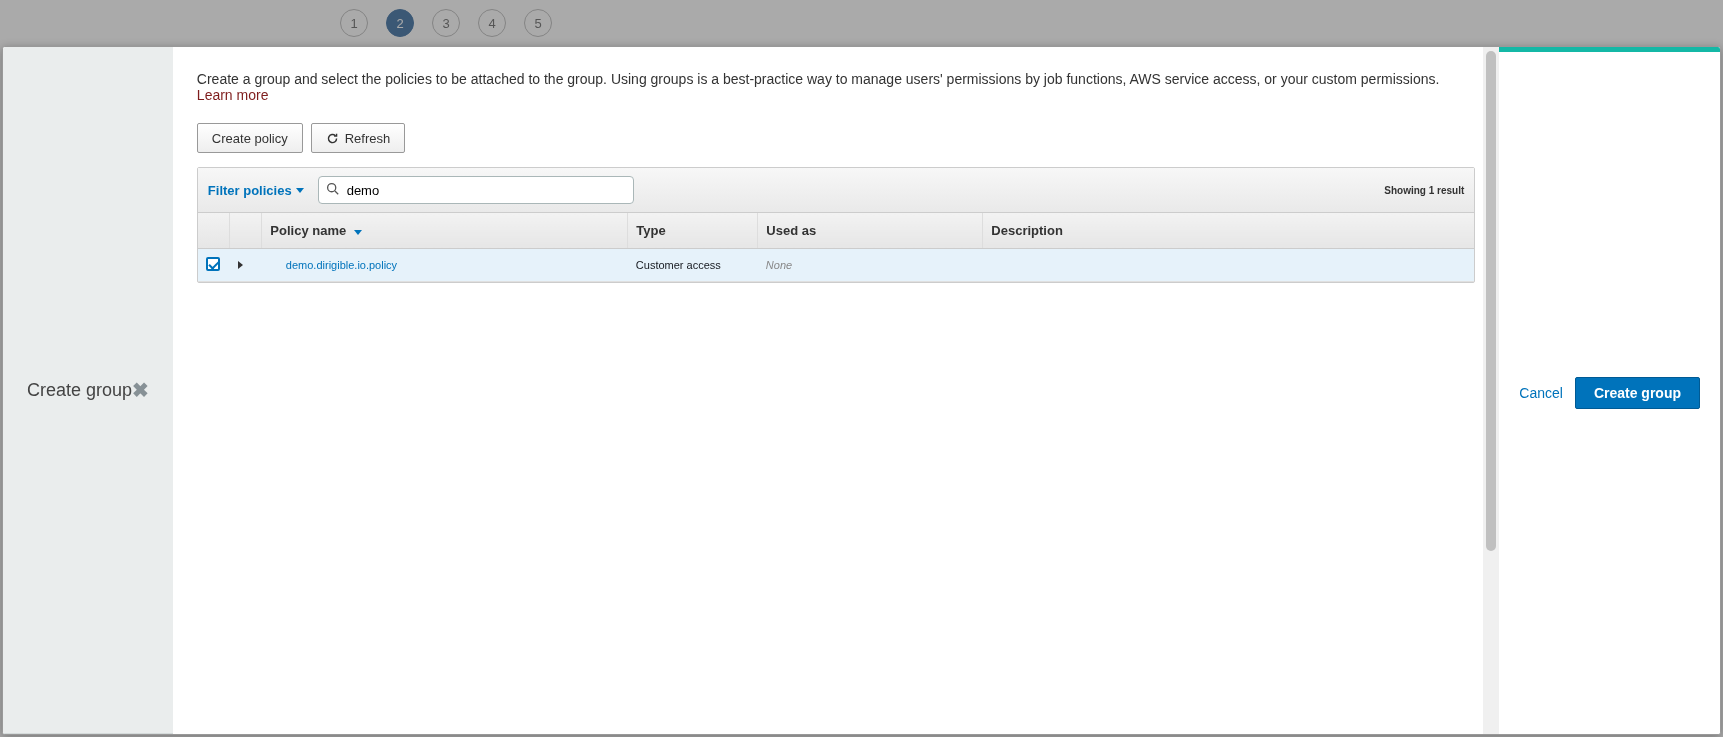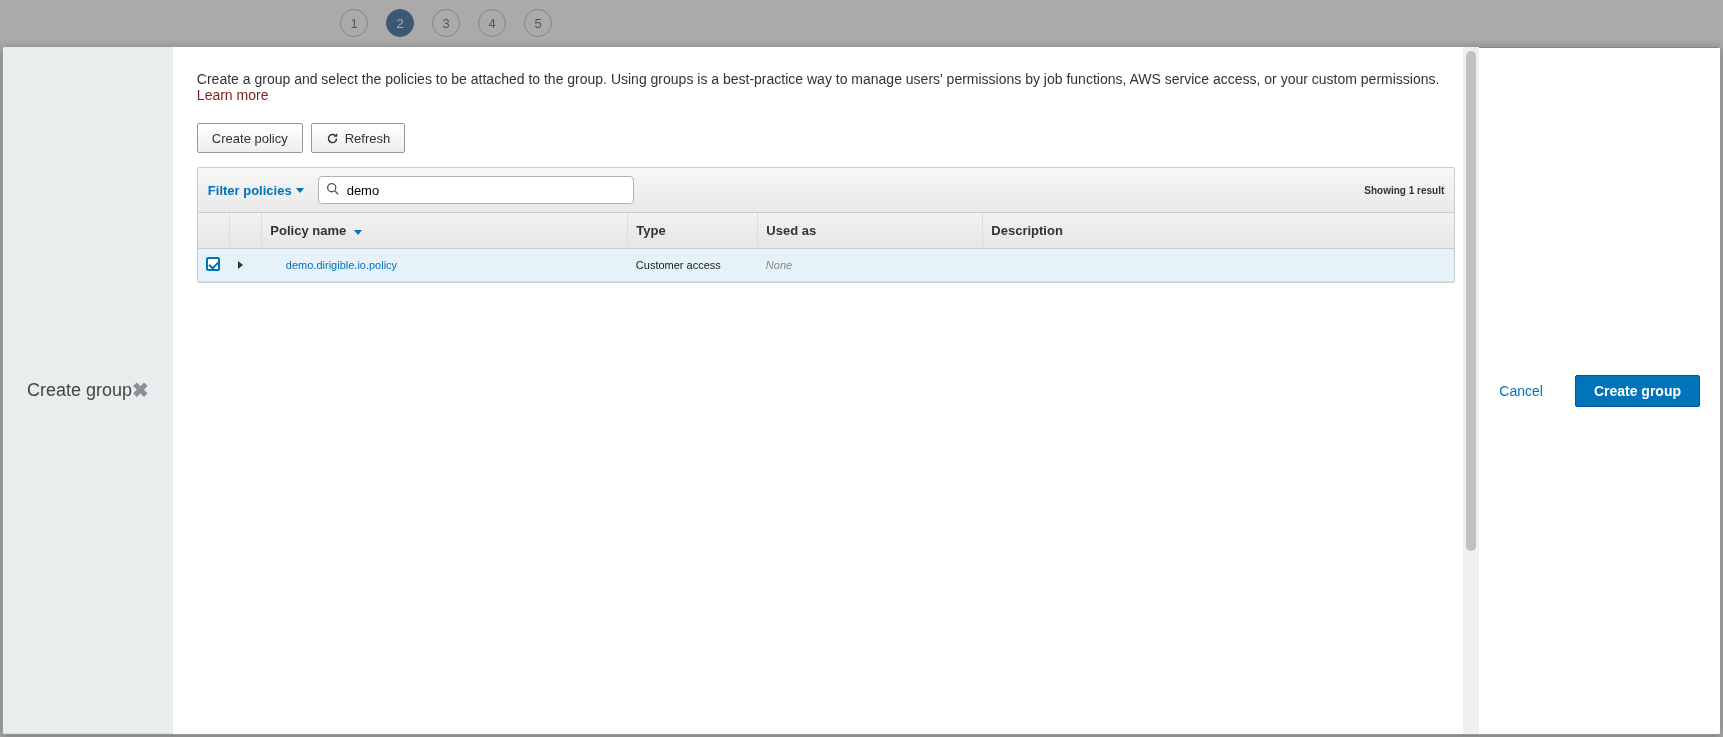--- a/index.html
+++ b/index.html
@@ -287,26 +287,26 @@
       color: #0073bb;
       cursor: pointer;
       padding-left: 16px;
     }
     .none-italic {
       font-style: italic;
       color: #888;
     }
     
     .modal-footer {
-      border-top: 1px solid #14b8a6;
+      border-top: 5px solid #14b8a6;
       background: #fff;
       padding: 12px 20px;
       display: flex;
       justify-content: flex-end;
-      gap: 32px;
+      gap: 12px;
       align-items: center;
     }
     .cancel-link {
       color: #0073bb;
       font-size: 14px;
       cursor: pointer;
       font-weight: 400;
     }
     .primary-btn {
       height: 32px;

